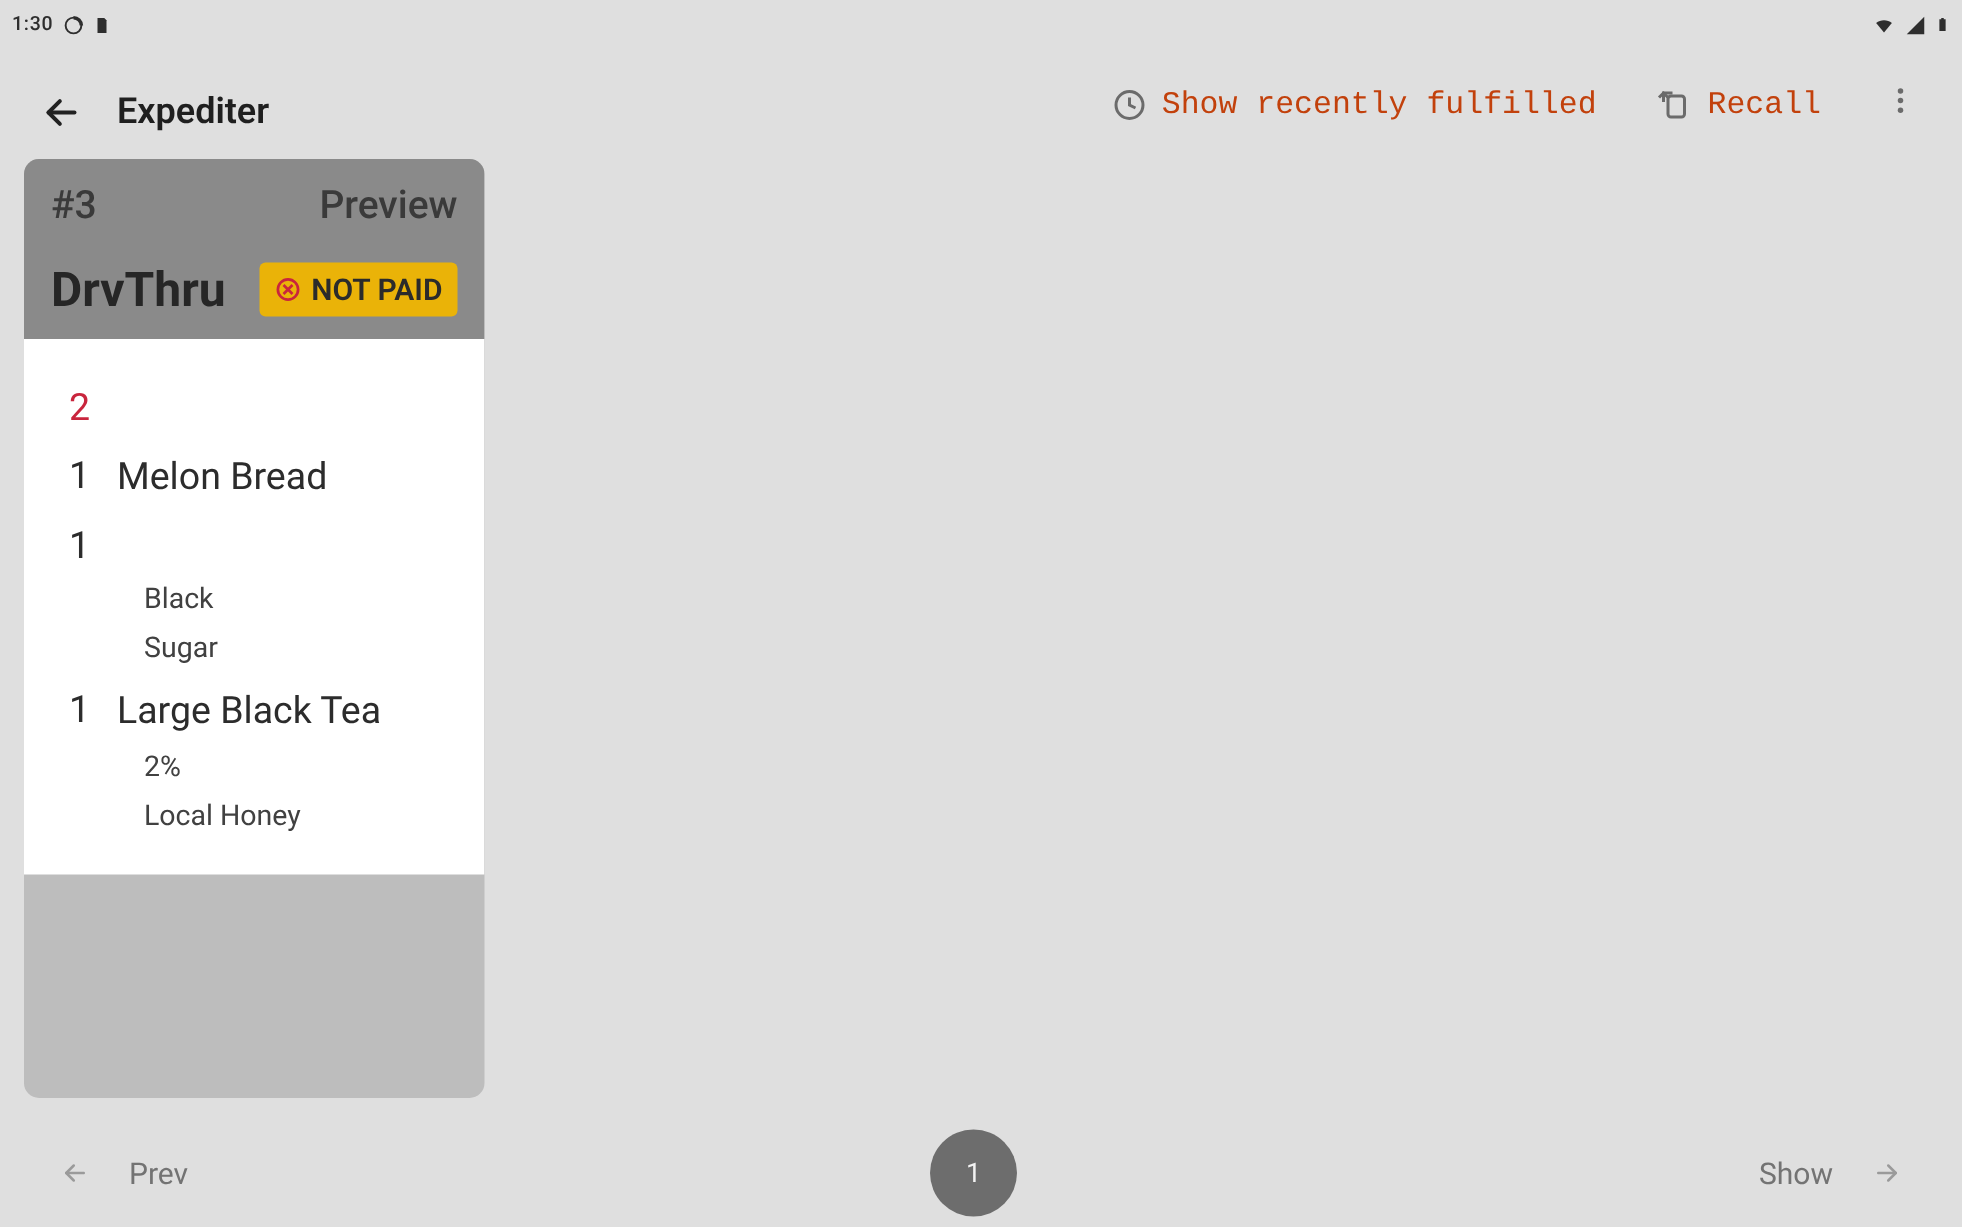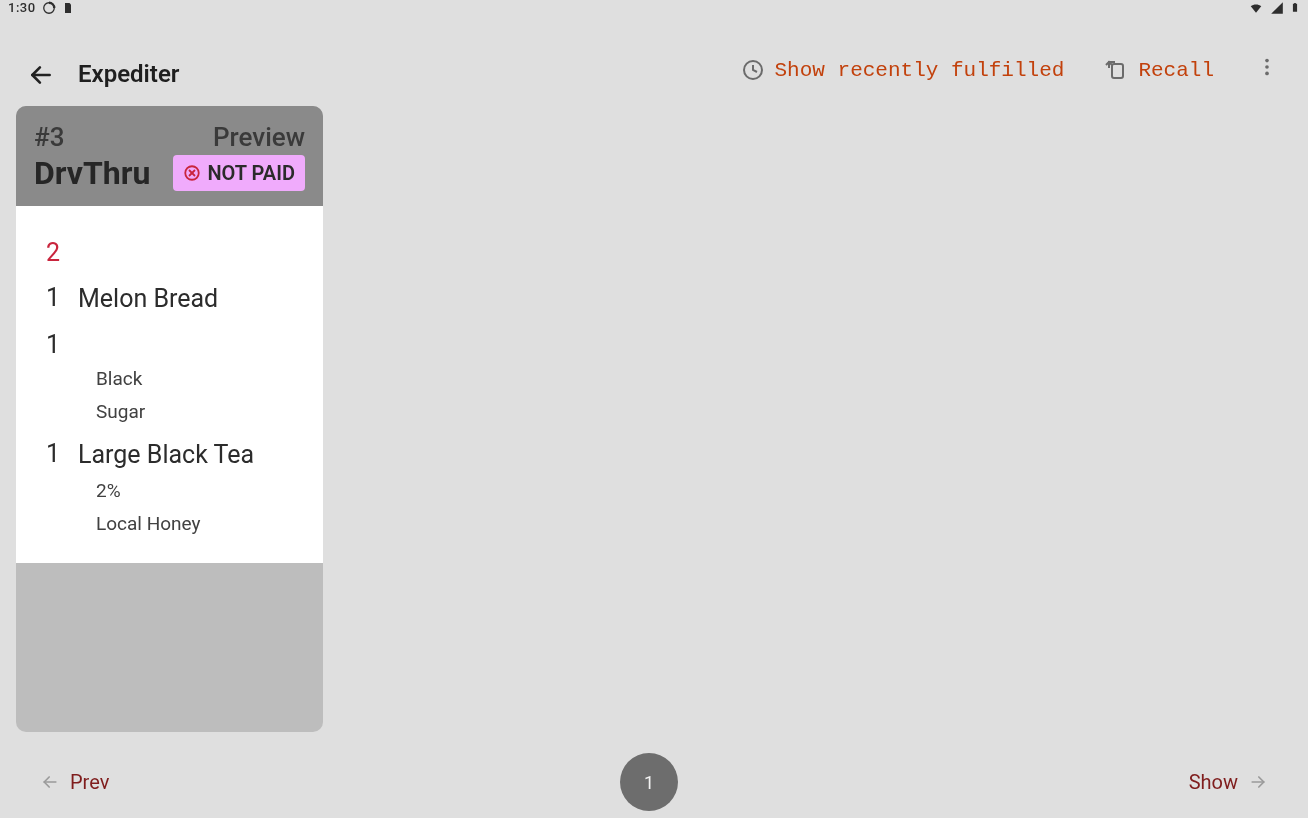--- a/index.html
+++ b/index.html
@@ -8,21 +8,21 @@
     background: #dfdfdf;
     font-family: Roboto, "Segoe UI", Arial, sans-serif;
     color: #212121;
     position: relative;
     overflow: hidden;
   }
 
   
   .status-bar {
     display: flex;
-    align-items: flex-start;
+    align-items: flex-end;
     justify-content: space-between;
     height: 24px;
     padding: 0 8px;
     font-size: 13px;
     color: #2e2e2e;
     gap: 24px;
   }
   .status-left, .status-right { display: flex; align-items: center; gap: 6px; }
   .status-left .clock { font-weight: 500; letter-spacing: .5px; }
   .sb-icon { display: inline-flex; }
@@ -72,32 +72,32 @@
     justify-content: space-between;
     align-items: baseline;
     font-size: 26px;
     font-weight: 500;
     color: #3a3a3a;
   }
   .ticket-header .row2 {
     display: flex;
     justify-content: space-between;
     align-items: center;
-    margin-top: 2px;
+    margin-top: 22px;
   }
   .ordertype {
     font-size: 32px;
     font-weight: 700;
     color: #262626;
   }
   .badge {
     display: inline-flex;
     align-items: center;
     gap: 6px;
-    background: #f0abfc;
+    background: #eab308;
     border-radius: 4px;
     padding: 6px 10px;
     font-size: 20px;
     font-weight: 600;
     color: #2b2b2b;
   }
   .badge svg { display:block; }
 
   .ticket-body {
     background: #ffffff;
@@ -135,22 +135,22 @@
     left: 0; right: 0; bottom: 0;
     height: 72px;
     display: flex;
     align-items: center;
     justify-content: space-between;
     padding: 0 40px;
   }
   .pager-btn {
     display: inline-flex;
     align-items: center;
-    gap: 10px;
-    color: #7f1d1d;
+    gap: 26px;
+    color: #737373;
     font-size: 20px;
     cursor: pointer;
   }
   .page-dot {
     width: 58px; height: 58px;
     border-radius: 50%;
     background: #6d6d6d;
     color: #f2f2f2;
     display: flex;
     align-items: center;

